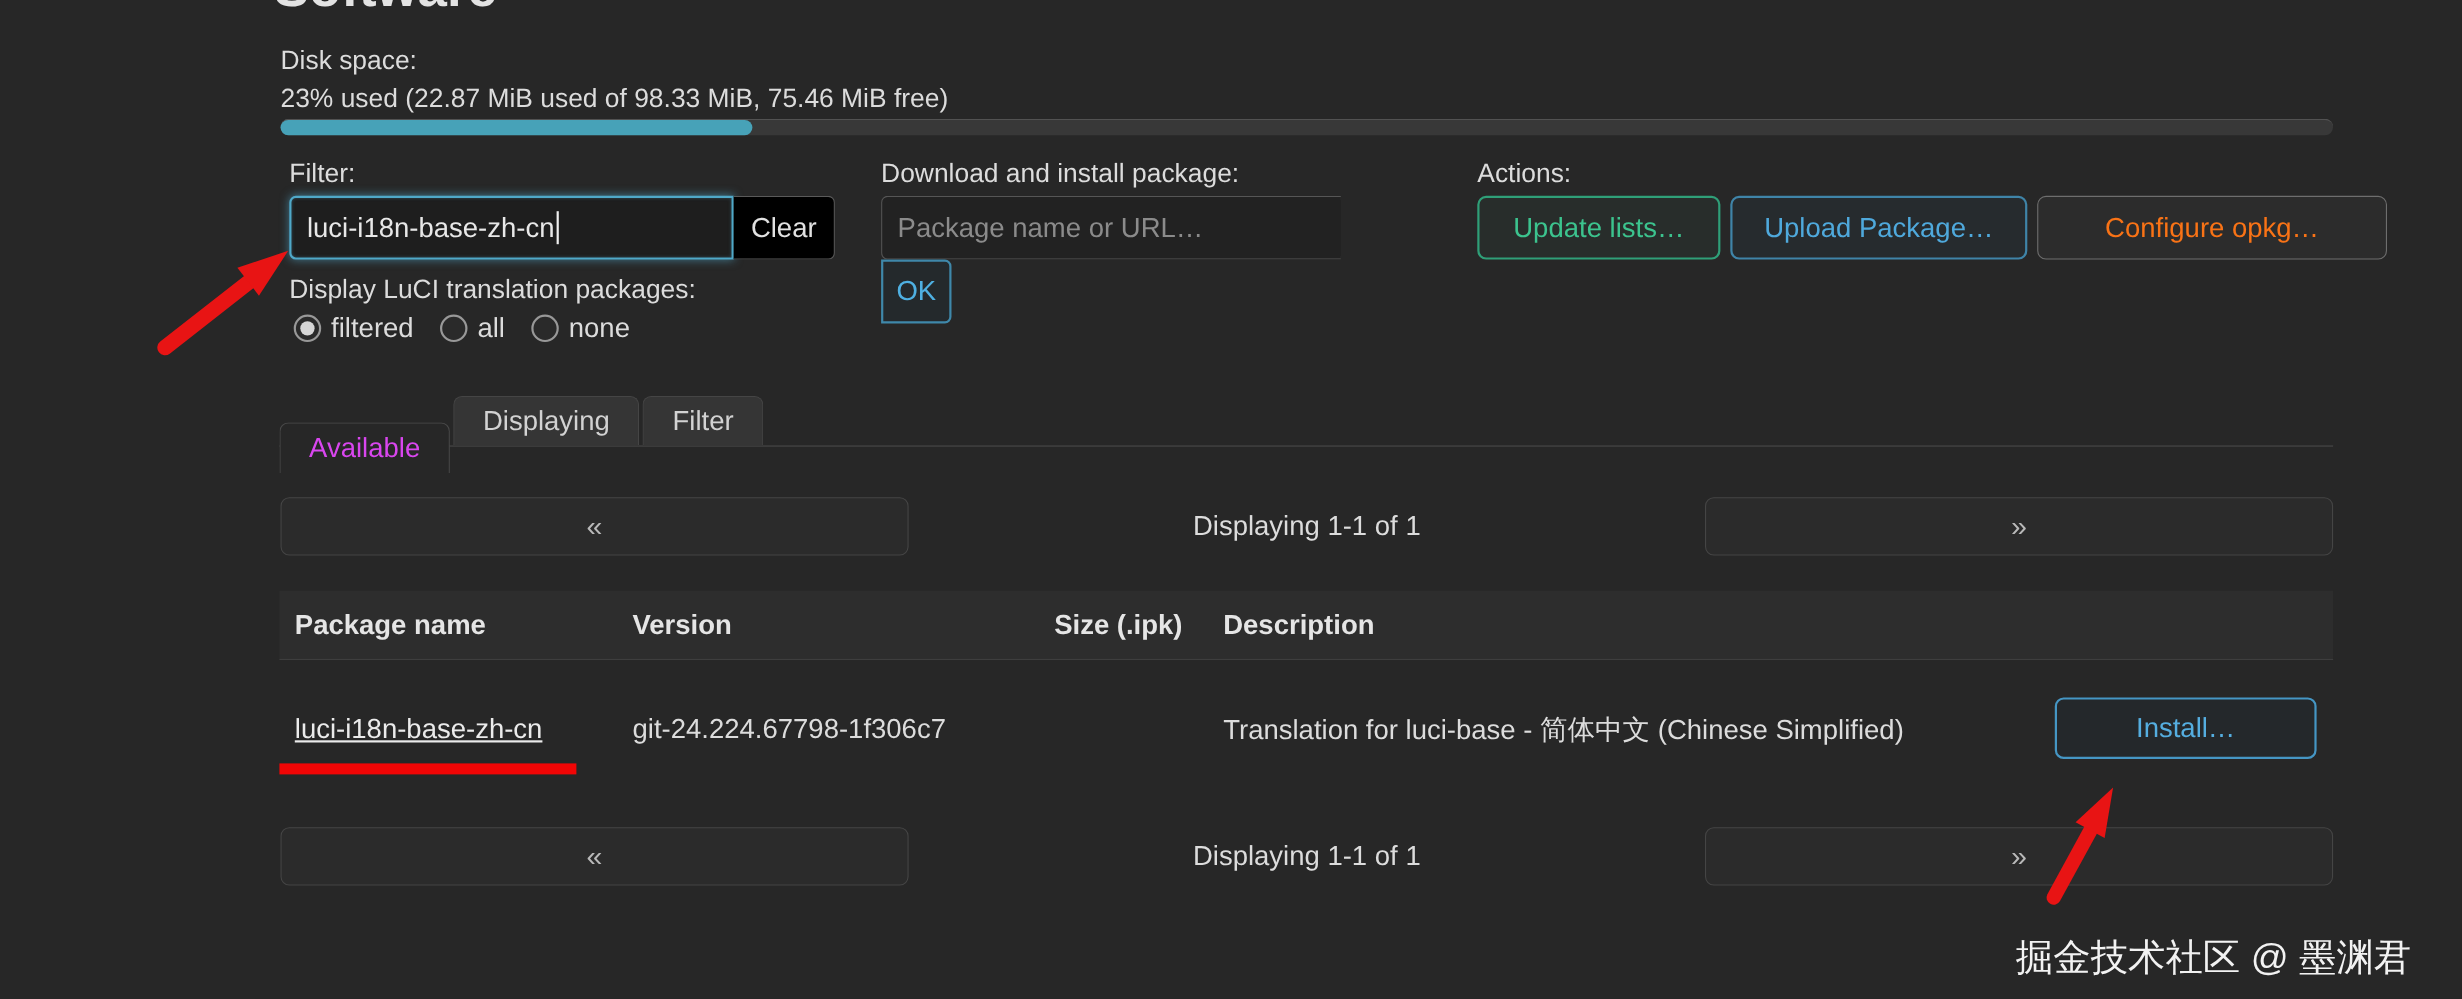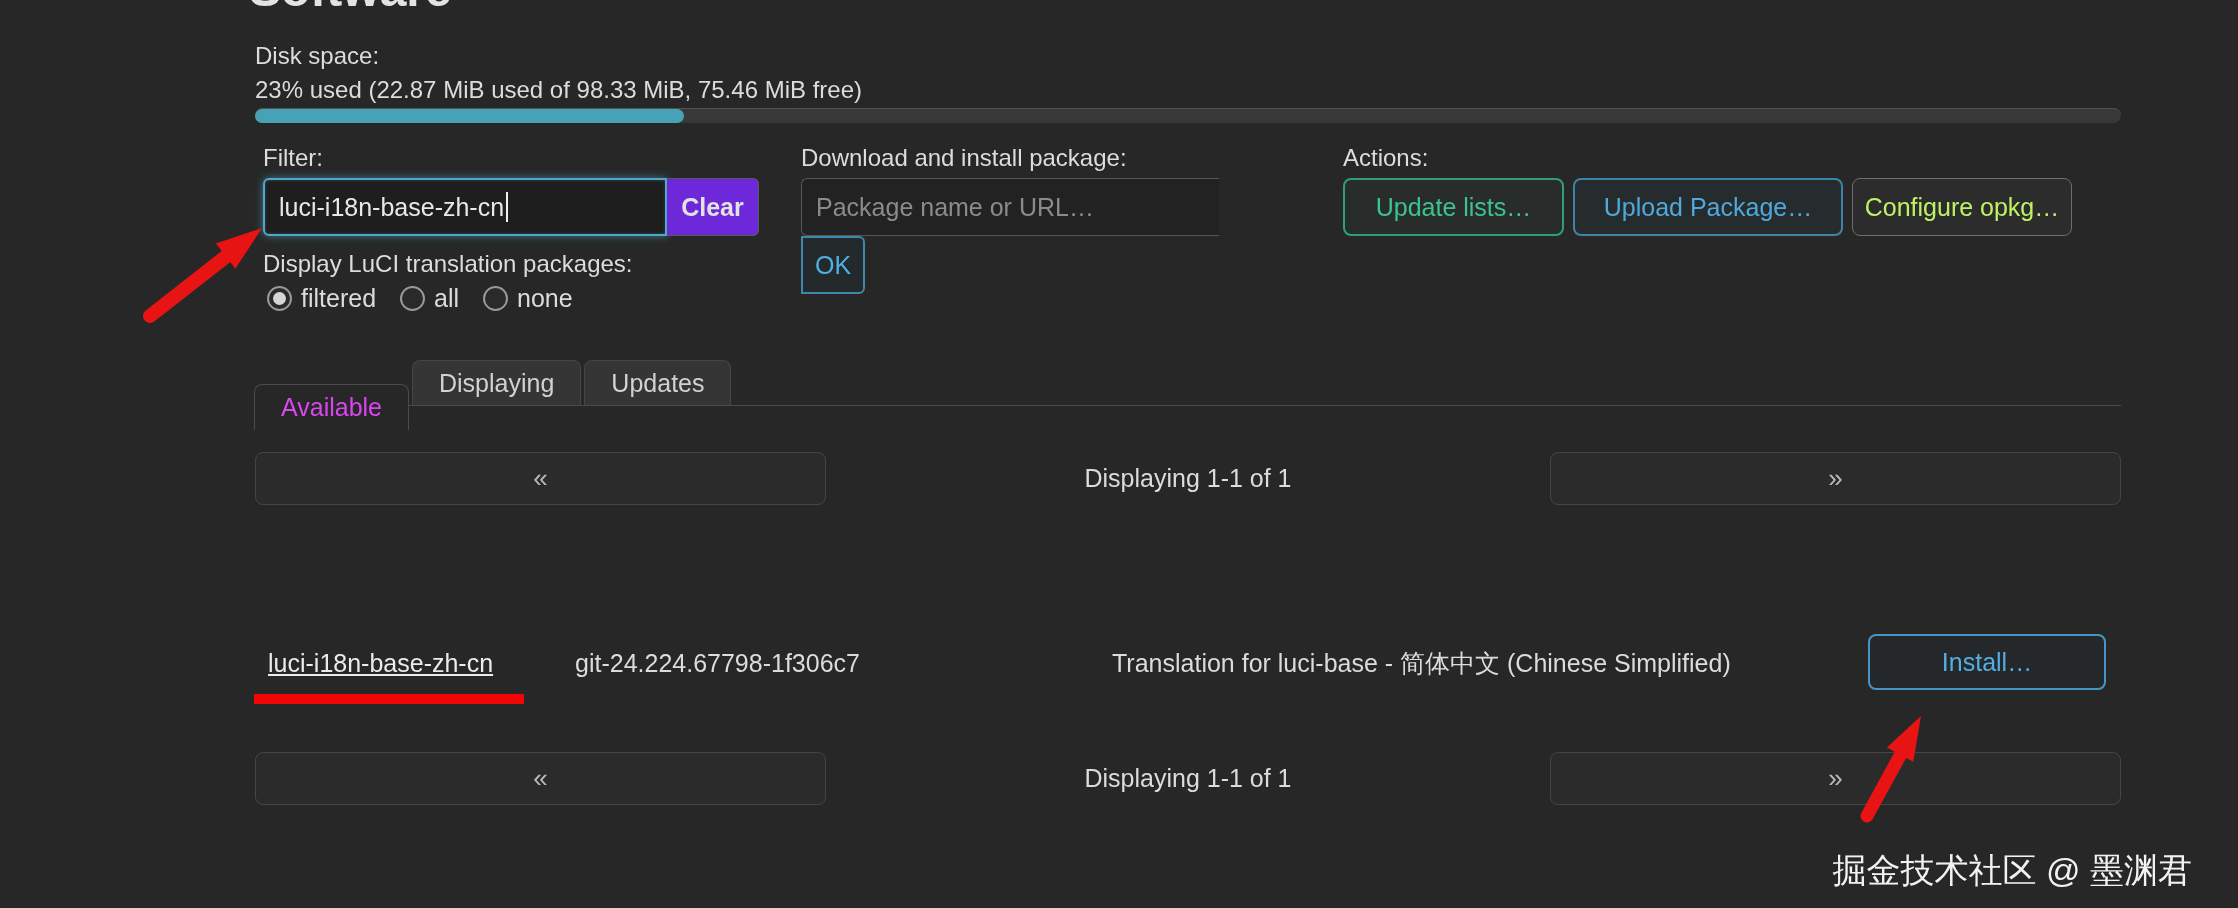--- a/index.html
+++ b/index.html
@@ -25,31 +25,31 @@
 
   .group{position:absolute;top:178px;display:flex;align-items:stretch;}
   .g-filter{left:8px;} .g-download{left:546px;flex-direction:column;} .g-actions{left:1088px;gap:9px;}
 
   .textbox{box-sizing:border-box;height:58px;display:flex;align-items:center;padding:0 14px;font-size:25px;color:#e8e8e8;background:#1e1e1e;}
   .filter-input{width:404px;border:2px solid #4fa8c8;border-radius:6px 0 0 6px;
     box-shadow:0 0 9px rgba(86,180,216,.55), inset 0 0 3px rgba(86,180,216,.35);}
   .caret{display:inline-block;width:2px;height:30px;background:#efefef;margin-left:2px;}
 
   .btn{box-sizing:border-box;height:58px;display:flex;align-items:center;justify-content:center;font-size:25px;cursor:pointer;}
-  .clear-btn{width:92px;background:#6d28d9;border:1px solid #5a5a5a;border-left:none;border-radius:0 6px 6px 0;color:#e2e2e2;font-weight:bold;}
+  .clear-btn{width:92px;background:#000000;border:1px solid #5a5a5a;border-left:none;border-radius:0 6px 6px 0;color:#e2e2e2;}
 
   .dl-input{width:418px;box-sizing:border-box;height:58px;background:#222;border:1px solid #565656;border-right:none;
     border-radius:6px 0 0 6px;padding:0 14px;font-size:25px;color:#e8e8e8;outline:none;font-family:"Liberation Sans",sans-serif;}
   .dl-input::placeholder{color:#8b8b8b;}
   .ok-btn{width:64px;background:#24292c;border:2px solid #3f88aa;border-radius:0 6px 6px 0;color:#4fb0e2;}
 
   .action-btn{border-radius:8px;}
   .btn-green{width:221px;background:#282d2b;border:2px solid #2f9f78;color:#3cc38e;}
   .btn-blue{width:270px;background:#262b2e;border:2px solid #3f84a8;color:#4fa9dc;}
-  .btn-neutral{width:220px;background:#2c2c2c;border:1px solid #6e6e6e;color:#bef264;}
+  .btn-neutral{width:318px;background:#2c2c2c;border:1px solid #6e6e6e;color:#f97316;}
 
   
   .display-label{position:absolute;left:8px;top:250px;font-size:24px;color:#dcdcdc;}
   .radio-row{position:absolute;left:12px;top:284px;display:flex;gap:24px;align-items:center;font-size:25px;color:#dcdcdc;}
   .radio-opt{display:flex;align-items:center;gap:9px;cursor:pointer;}
   .radio{width:25px;height:25px;box-sizing:border-box;border:2px solid #989898;border-radius:50%;background:#2a2a2a;position:relative;}
   .radio.checked::after{content:"";position:absolute;left:4px;top:4px;width:13px;height:13px;border-radius:50%;background:#d6d6d6;}
 
   
   .tabs{position:absolute;left:-1px;top:360px;width:1867px;height:46px;display:flex;}
@@ -133,29 +133,35 @@
     <div class="radio-opt">
       <span class="radio"></span>
       <span>none</span>
     </div>
   </div>
 
   <div class="tab-line"></div>
   <div class="tabs">
     <div class="tab active">Available</div>
     <div class="tab inactive">Displaying</div>
-    <div class="tab inactive">Updates</div>
+    <div class="tab inactive">Filter</div>
   </div>
 
   <div class="pager pager-top">
     <div class="pager-status">Displaying 1-1 of 1</div>
     <div class="pager-btn pager-prev">«</div>
     <div class="pager-btn pager-next">»</div>
   </div>
 
+  <div class="table-header">
+    <div class="th col-package">Package name</div>
+    <div class="th col-version">Version</div>
+    <div class="th col-size">Size (.ipk)</div>
+    <div class="th col-desc">Description</div>
+  </div>
 
   <div class="table-row">
     <div class="td col-package">
       <a class="pkg-link">luci-i18n-base-zh-cn</a>
     </div>
     <div class="td col-version">git-24.224.67798-1f306c7</div>
     <div class="td col-desc">Translation for luci-base - 简体中文 (Chinese Simplified)</div>
     <div class="install-btn">Install…</div>
     <div class="red-underline"></div>
   </div>

